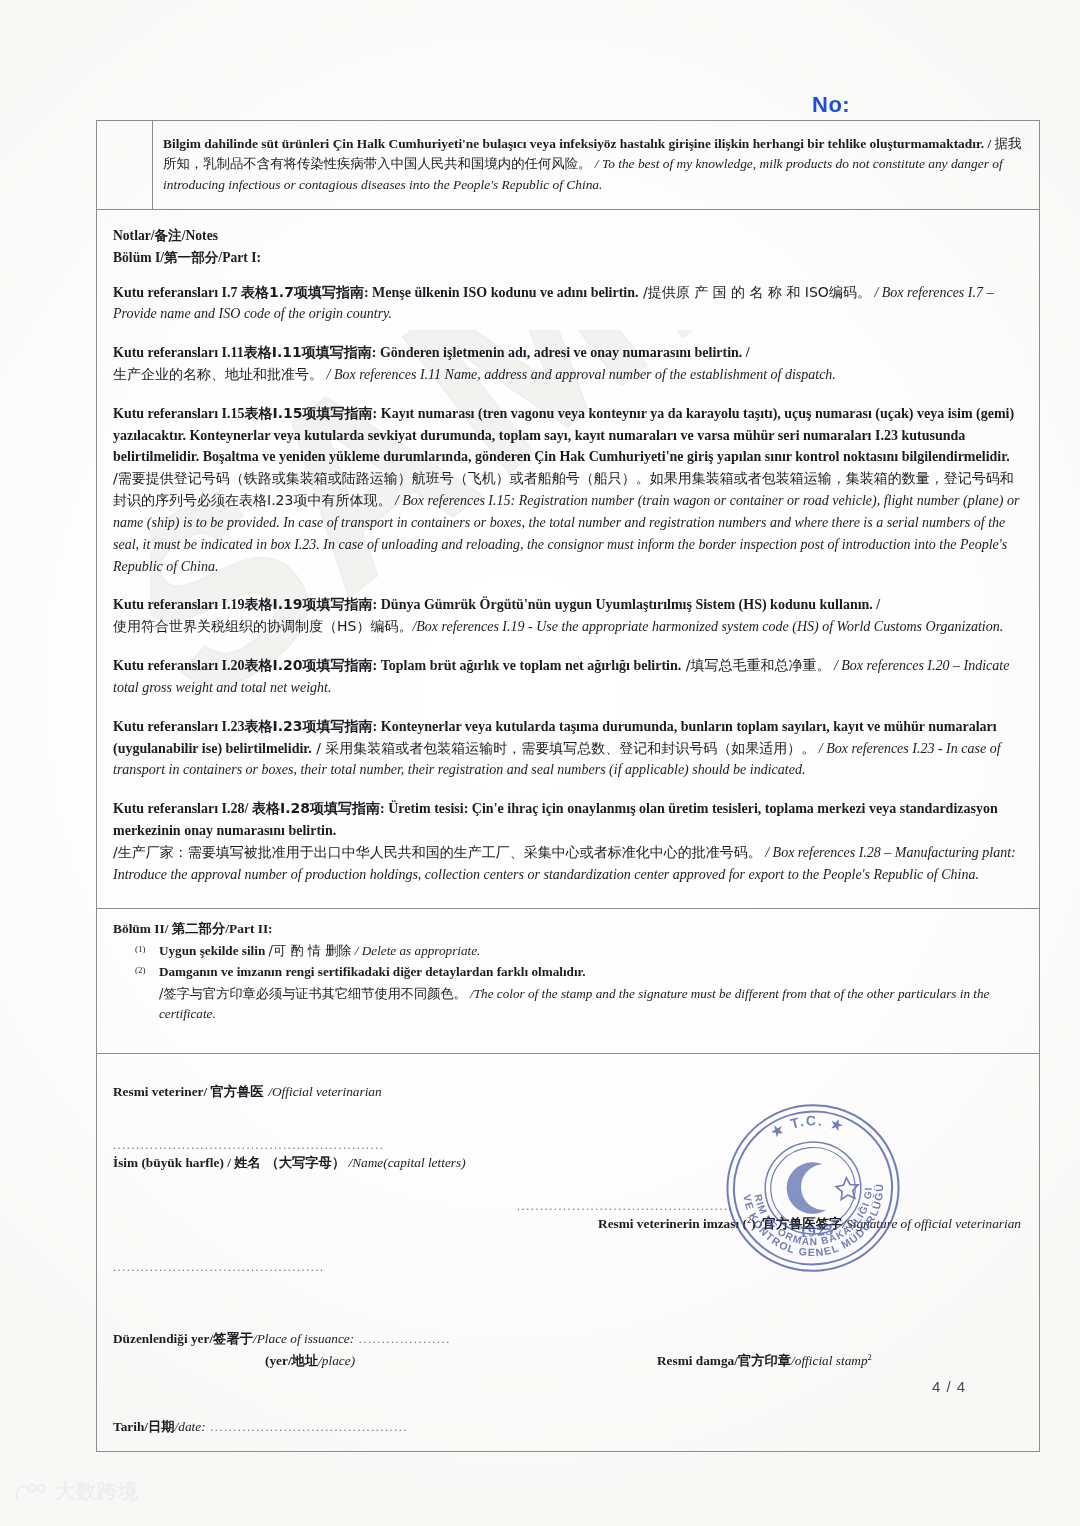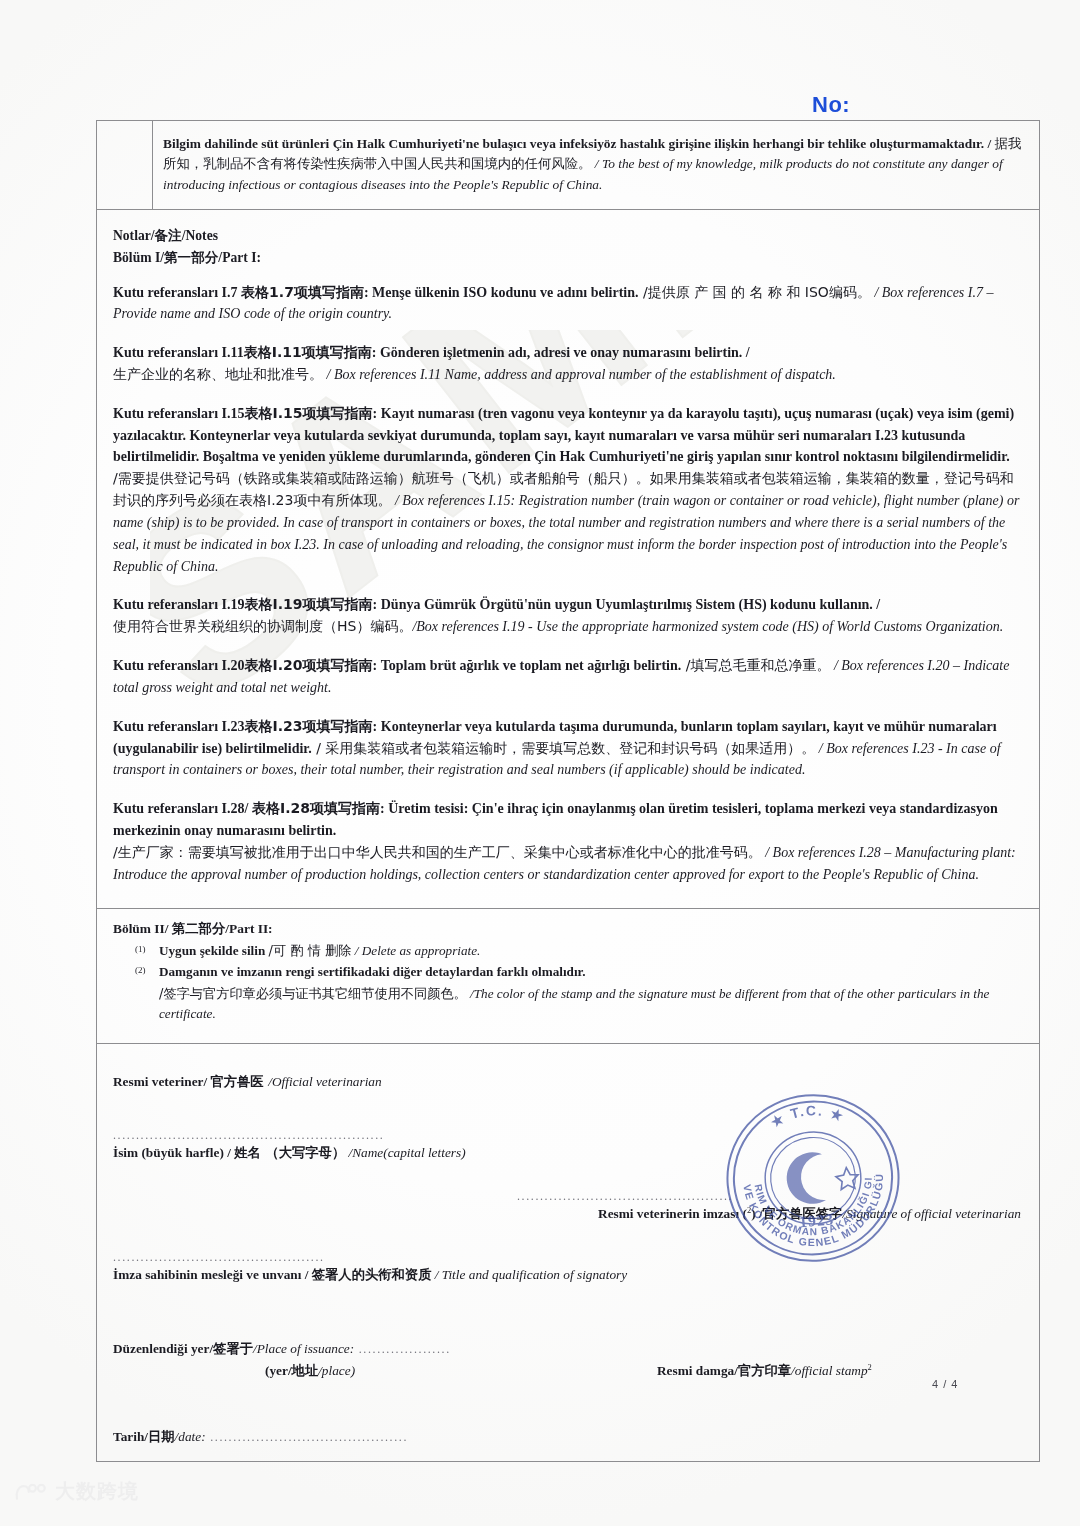--- a/index.html
+++ b/index.html
@@ -95,21 +95,21 @@
     padding: 13px 16px 11px 10px;
     font-size: 13.4px;
     line-height: 1.52;
   }
 
   
   .notes-body {
     padding: 15px 18px 22px 16px;
   }
   .part2-body {
-    padding: 11px 18px 18px 16px;
+    padding: 11px 18px 28px 16px;
   }
   .sig-body {
     padding: 20px 18px 14px 16px;
     position: relative;
     min-height: 330px;
   }
 
   
   b, .b { font-weight: 700; }
   i, .i { font-style: italic; }
@@ -183,21 +183,21 @@
     opacity: 0.72;
     transform: rotate(-5deg);
   }
 
   
   .page-num {
     position: absolute;
     left: 932px;
     top: 1378px;
     font-family: "Liberation Sans", sans-serif;
-    font-size: 11px;
+    font-size: 15px;
     color: #4a4a52;
     letter-spacing: 1px;
   }
 
   
   .brand {
     position: absolute;
     left: 14px;
     top: 1478px;
     display: flex;
@@ -340,23 +340,20 @@
     <div style="height:26px;"></div>
     <div style="padding-left:404px;">
       <div class="dots">...............................................</div>
     </div>
     <div class="sig-label" style="padding-left:316px;text-align:right;">
       <span class="b">Resmi veterinerin imzası (</span><sup style="font-size:8.5px;">2</sup><span class="b">) /</span><span class="cnb">官方兽医签字</span><span class="i">/Signature of official veterinarian</span>
     </div>
 
     <div style="height:26px;"></div>
     <div class="dots">..............................................</div>
-    <div class="sig-label">
-      <span class="b">İmza sahibinin mesleği ve unvanı / </span><span class="cnb">签署人的头衔和资质</span><span class="i"> / Title and qualification of signatory</span>
-    </div>
 
     <div style="height:54px;"></div>
     <div class="sig-label">
       <span class="b">Düzenlendiği yer/</span><span class="cnb">签署于</span><span class="i">/Place of issuance:</span><span class="dots"> ....................</span>
     </div>
 
     <div class="row-offset" style="height:26px;">
       <div class="abs sig-label" style="left:152px; top:2px;">
         <span class="b">(yer/</span><span class="cnb">地址</span><span class="i">/place)</span>
       </div>

